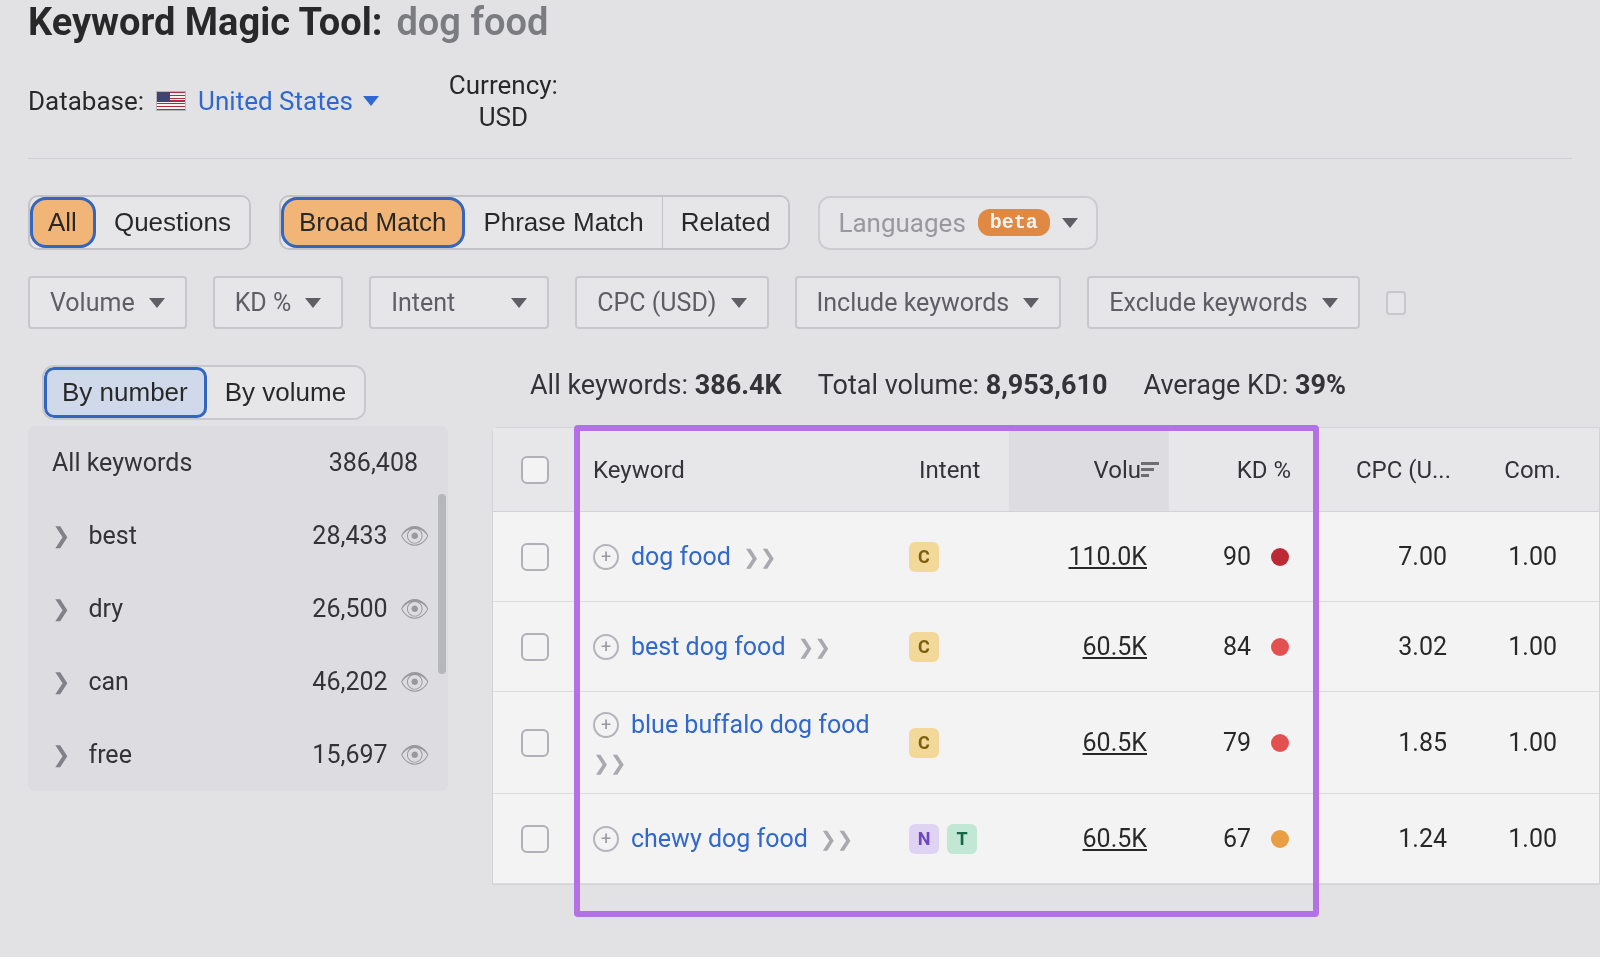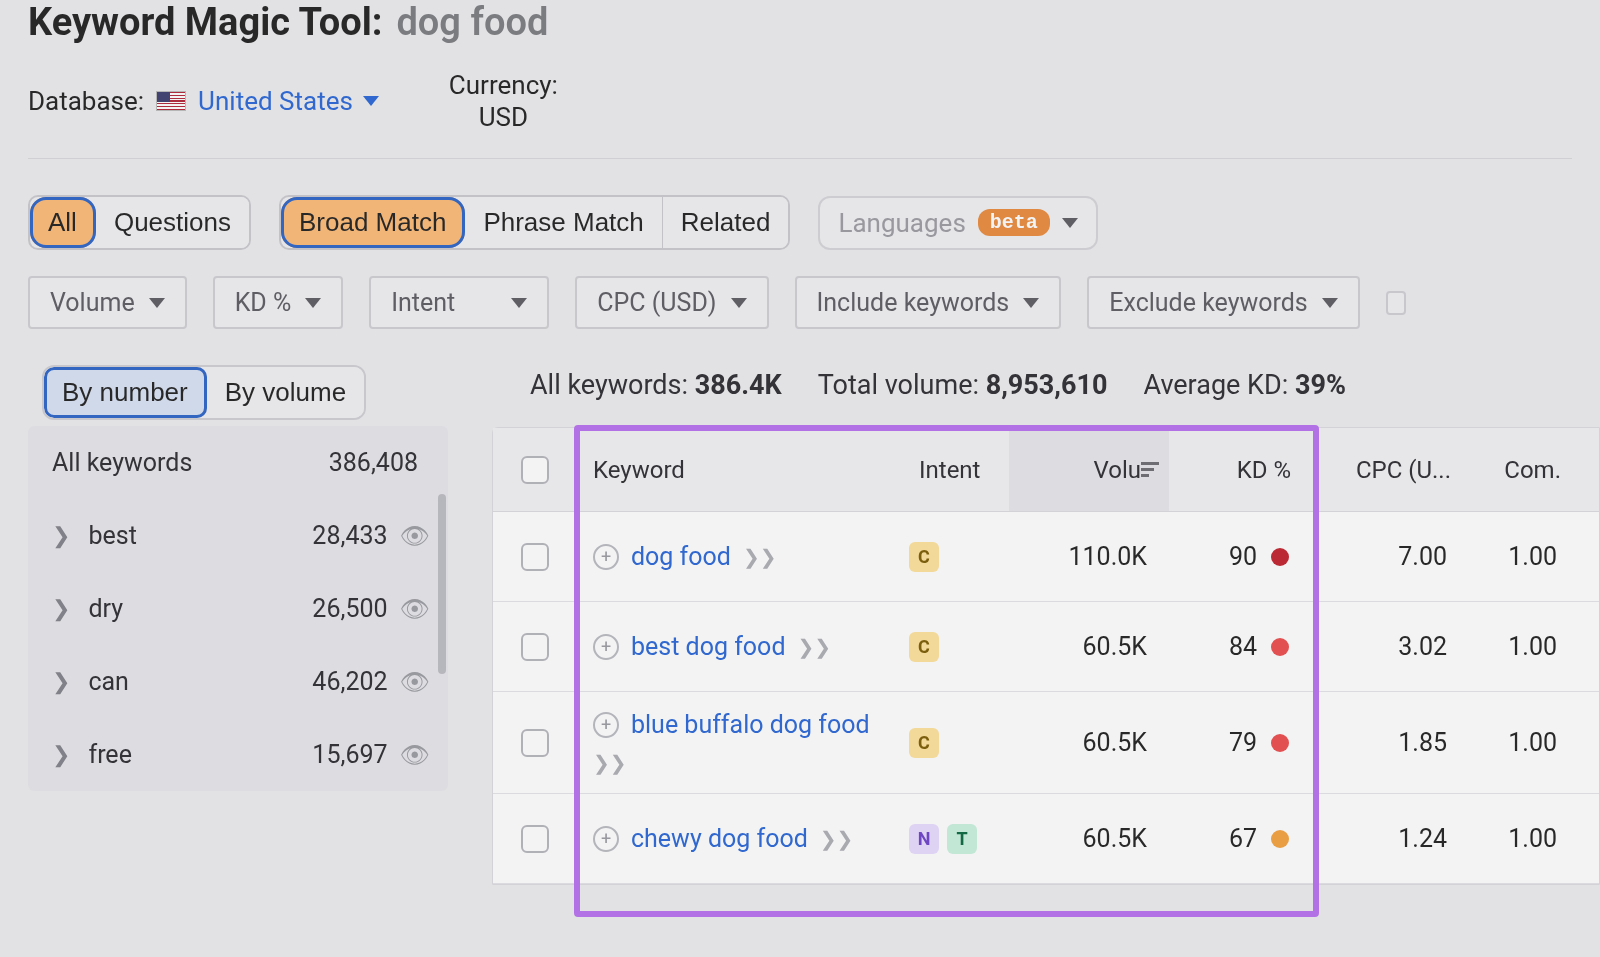--- a/index.html
+++ b/index.html
@@ -232,22 +232,22 @@
   .intent-cell { display:flex; gap:8px; }
   .intent-badge {
     width:30px; height:30px; border-radius:6px;
     display:inline-flex; align-items:center; justify-content:center;
     font-size:18px; font-weight:700;
   }
   .intent-C { background:#ffe29a; color:#7a5b00; }
   .intent-N { background:#e9dcff; color:#6b3fc9; }
   .intent-T { background:#c9f2dd; color:#05663a; }
 
-  .vol-cell { text-align:right; padding-right:22px; color:#1e1e1e; }
-  .kd-cell { display:flex; align-items:center; justify-content:flex-end; gap:14px; padding-right:20px; color:#1e1e1e;}
+  .vol-cell { text-align:right; padding-right:22px; color:#1e1e1e;text-decoration:underline; }
+  .kd-cell { display:flex; align-items:center; justify-content:flex-end; gap:20px; padding-right:20px; color:#1e1e1e;}
   .kd-dot { width:18px; height:18px; border-radius:50%; display:inline-block; }
   .cpc-cell, .com-cell { text-align:right; padding-right:22px; color:#1e1e1e; }
 
   .highlight-box {
     position:absolute;
     border:6px solid #b86ff0;
     pointer-events:none;
     border-radius:4px;
   }
 </style>

